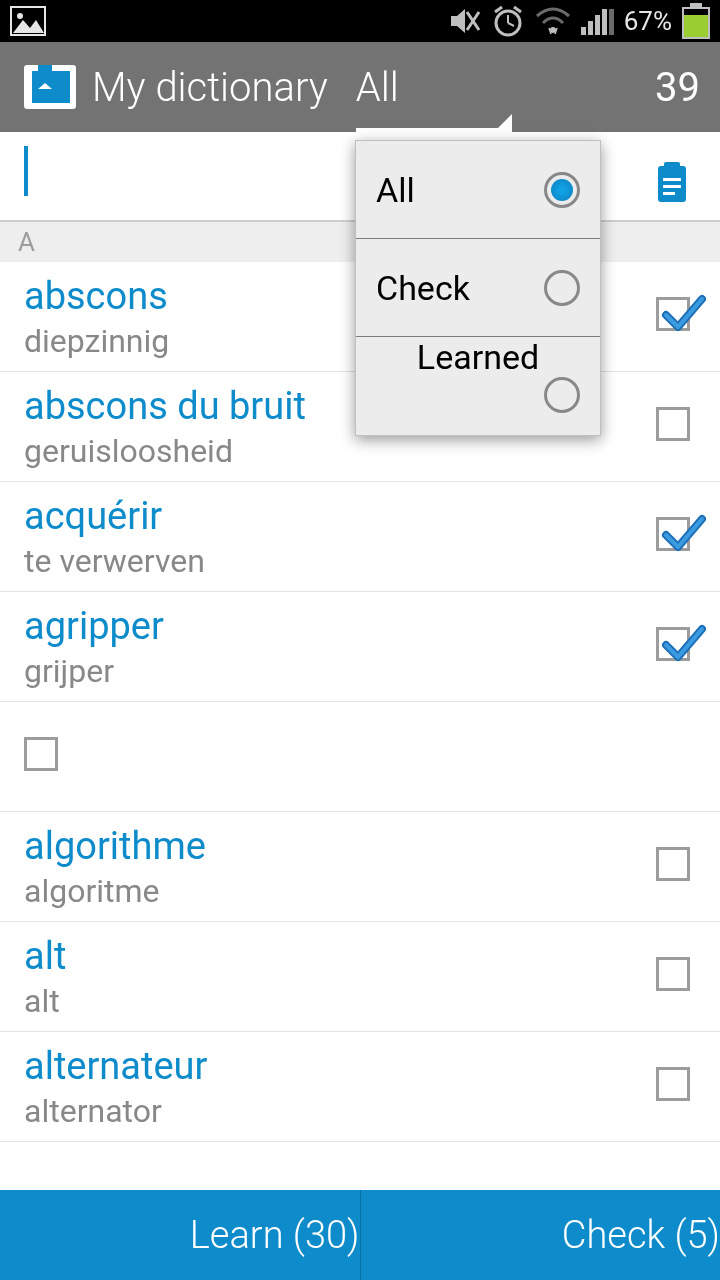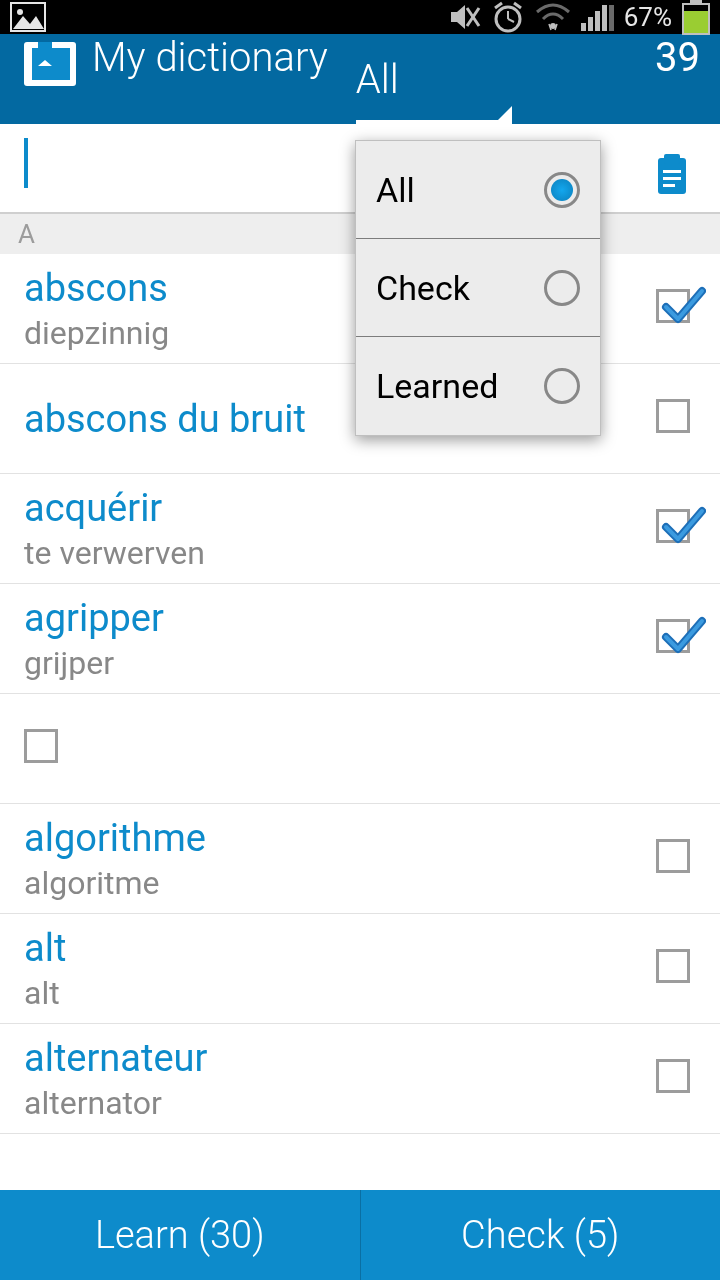--- a/index.html
+++ b/index.html
@@ -1,21 +1,21 @@
 <!DOCTYPE html>
 <html><head>
 <meta charset="utf-8">
 <style>
   * { box-sizing: border-box; margin: 0; padding: 0; }
   html, body { width: 720px; height: 1280px; font-family: Roboto, Arial, sans-serif; overflow: hidden; background: #fff; }
-  .status-bar { height: 34px; background: #000; color: #bfbfbf; display: flex; align-items: center; padding: 0 10px; }
+  .status-bar { height: 42px; background: #000; color: #bfbfbf; display: flex; align-items: center; padding: 0 10px; }
   .status-left { display: flex; align-items: center; gap: 8px; }
   .status-right { margin-left: auto; display: flex; align-items: center; gap: 10px; font-size: 28px; }
   .status-time { font-size: 36px; color: #e6e6e6; margin-left: 4px; letter-spacing: 1px; }
-  .app-bar { height: 90px; background: #0369a1; color: #fff; display: flex; padding: 0 20px; }
+  .app-bar { height: 90px; background: #737373; color: #fff; display: flex; align-items: center; padding: 0 20px; }
   .logo { width: 60px; height: 60px; margin-right: 12px; position: relative; }
   .app-title { font-size: 40px; font-weight: 300; }
   .spinner { margin-left: 28px; display: flex; flex-direction: column; align-items: flex-start; position: relative; height: 90px; justify-content: center; padding-right: 120px;}
   .spinner-label { font-size: 40px; color: #fff; font-weight: 300; }
   .spinner-underline { position: absolute; bottom: 0; left: 0; width: 155px; height: 4px; background: #fff; }
   .spinner-underline::after { content:''; position:absolute; right:-1px; bottom:0; border-left:18px solid transparent; border-bottom:18px solid #fff; }
   .count { margin-left: auto; font-size: 40px; }
   .search-row { height: 90px; display: flex; align-items: flex-end; padding: 0 24px 0 24px; border-bottom: 2px solid #cfcfcf; position: relative; background:#fff;}
   .search-cursor { position:absolute; left:24px; top:14px; width:4px; height:50px; background:#0d8bcb;}
   .search-input { flex:1; border:none; outline:none; font-size:34px; height:100%; padding-bottom:6px;}
@@ -23,25 +23,25 @@
   .section-header { height: 40px; background: #eeeeee; color: #9c9c9c; font-size: 26px; padding-left: 18px; display:flex; align-items:center;}
   .list { }
   .item { display:flex; align-items:center; padding: 12px 24px 12px 24px; border-bottom:1px solid #e2e2e2; height:110px;}
   .item-text { flex:1; }
   .item-word { color:#0d8bcb; font-size:38px; font-weight:400; }
   .item-trans { color:#888; font-size:32px; margin-top:4px;}
   .checkbox { width:40px; height:40px; position:relative; }
   .checkbox-box { width:34px; height:34px; border:3px solid #9c9c9c; background:#fff; }
   .check { position:absolute; left:4px; top:-6px; }
   .bottom-bar { position:absolute; left:0; right:0; bottom:0; height:90px; background:#0d8bcb; display:flex;}
-  .bottom-btn { flex:1; display:flex; align-items:center; justify-content:center; color:#fff; font-size:38px; font-weight:300;}
+  .bottom-btn { flex:1; display:flex; align-items:center; justify-content:flex-end; color:#fff; font-size:38px; font-weight:300;}
   .bottom-sep { width:1px; background:#0a6fa3; }
   .dropdown { position:absolute; left:355px; top:140px; width:246px; background:#ececec; box-shadow:0 4px 14px rgba(0,0,0,0.4); z-index:100; border:1px solid #bfbfbf;}
   .dropdown-item { height:98px; display:flex; align-items:center; padding:0 20px; border-bottom:1px solid #7c7c7c; font-size:34px;}
-  .dropdown-item:last-child { border-bottom:none;}
+  .dropdown-item:last-child { border-bottom:none;flex-direction:column;}
   .radio { margin-left:auto; width:36px; height:36px; border:3px solid #888; border-radius:50%; position:relative;}
   .radio.selected::after{content:''; position:absolute; left:4px; top:4px; width:22px; height:22px; border-radius:50%; background:radial-gradient(circle,#13a7ee 0%,#0d8bcb 70%);}
   .battery { width:28px; height:36px; position:relative; }
   .battery-body{ position:absolute; top:4px; left:0; right:0; bottom:0; border:2px solid #bfbfbf;}
   .battery-tip{ position:absolute; top:0; left:8px; width:12px; height:4px; background:#bfbfbf;}
   .battery-fill{ position:absolute; left:2px; right:2px; bottom:2px; height:60%; background:#9acd32;}
   .signal{ display:flex; align-items:flex-end; gap:2px; height:28px;}
   .signal span{ width:5px; background:#bfbfbf;}
 </style>
 </head>
@@ -133,20 +133,21 @@
         <div class="checkbox-box"></div>
         <div class="check"><svg width="46" height="46" viewBox="0 0 46 46">
             <path d="M6 24 L18 36 L42 8" fill="none" stroke="#1d6fb8" stroke-width="8" stroke-linecap="round" stroke-linejoin="round"></path>
             <path d="M6 24 L18 36 L42 8" fill="none" stroke="#3b9be0" stroke-width="4" stroke-linecap="round" stroke-linejoin="round"></path>
           </svg></div>
       </div>
     </div>
     <div class="item">
       <div class="item-text">
         <div class="item-word">abscons du bruit</div>
+        <div class="item-trans">geruisloosheid</div>
       </div>
       <div class="checkbox">
         <div class="checkbox-box"></div>
       </div>
     </div>
     <div class="item">
       <div class="item-text">
         <div class="item-word">acquérir</div>
         <div class="item-trans">te verwerven</div>
       </div>

